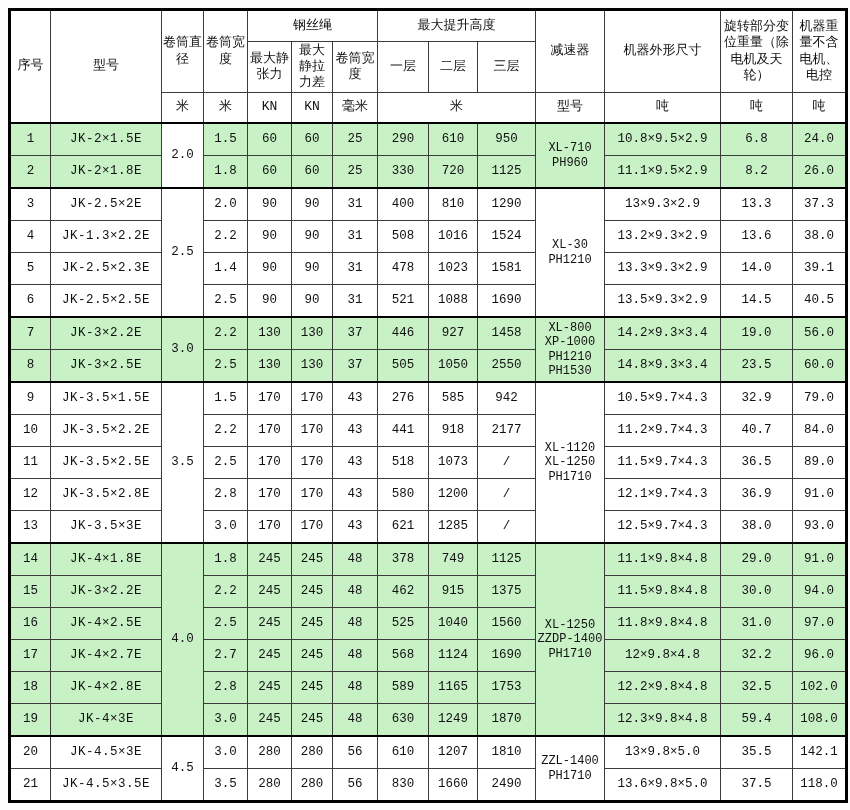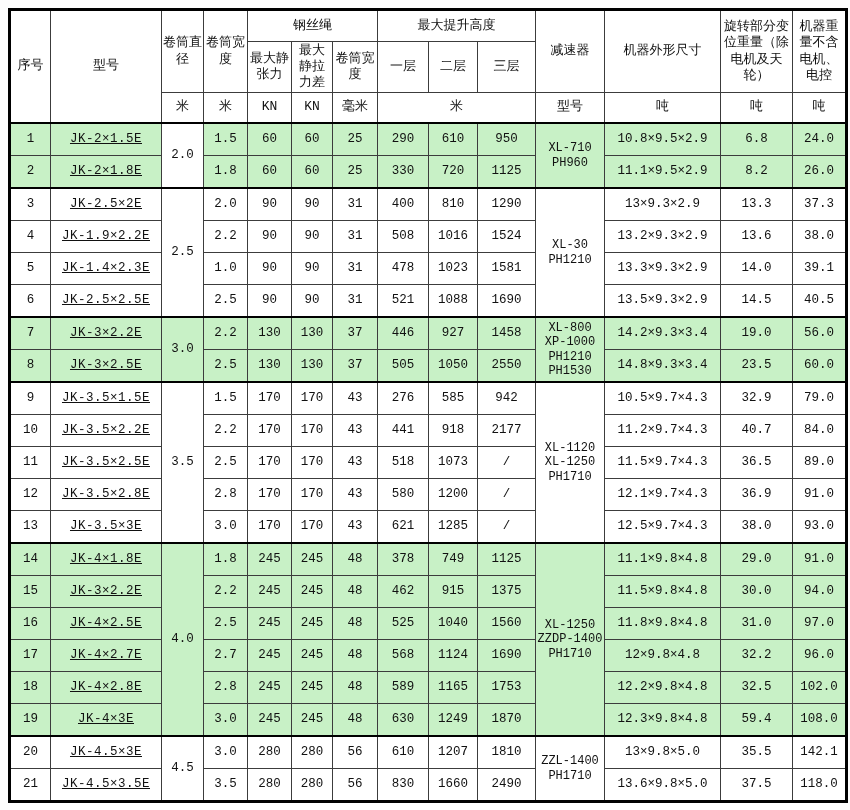--- a/index.html
+++ b/index.html
@@ -6,21 +6,21 @@
   body{width:850px;height:810px;box-sizing:border-box;padding:8px 4px 0 8px;
        font-family:"Liberation Mono","DejaVu Sans Mono",monospace;color:#111;}
   table{border-collapse:collapse;table-layout:fixed;width:837px;border:3px solid #000;background:#fff;}
   th,td{border:1px solid #3c3c3c;text-align:center;vertical-align:middle;
         padding:0 1px;overflow:hidden;line-height:1.25;}
   thead th{font-weight:normal;font-size:13px;background:#fff;}
   tr.h1 th{height:30px;}
   tr.h2 th{height:50px;}
   tr.h3 th{height:29px;border-bottom:2px solid #000;}
   tbody td{height:31px;font-size:12.5px;}
-  td.model{letter-spacing:0.5px;text-decoration:underline;}
+  td.model{letter-spacing:0.5px;}
   .green{background:#c8f1c6;}
   tr.group-start td{border-top:2px solid #000;}
   .reducer-line{display:block;line-height:1.2;font-size:12px;}
 </style>
 </head>
 <body>
 
 <table>
   <colgroup>
     <col style="width:41px">
@@ -120,36 +120,36 @@
         <td rowspan="4">
           <span class="reducer-line">XL-30</span>
           <span class="reducer-line">PH1210</span>
         </td>
         <td>13×9.3×2.9</td>
         <td>13.3</td>
         <td>37.3</td>
       </tr>
       <tr>
         <td>4</td>
-        <td class="model">JK-1.9×2.2E</td>
+        <td class="model">JK-1.3×2.2E</td>
         <td>2.2</td>
         <td>90</td>
         <td>90</td>
         <td>31</td>
         <td>508</td>
         <td>1016</td>
         <td>1524</td>
         <td>13.2×9.3×2.9</td>
         <td>13.6</td>
         <td>38.0</td>
       </tr>
       <tr>
         <td>5</td>
-        <td class="model">JK-1.4×2.3E</td>
-        <td>1.0</td>
+        <td class="model">JK-2.5×2.3E</td>
+        <td>1.4</td>
         <td>90</td>
         <td>90</td>
         <td>31</td>
         <td>478</td>
         <td>1023</td>
         <td>1581</td>
         <td>13.3×9.3×2.9</td>
         <td>14.0</td>
         <td>39.1</td>
       </tr>

